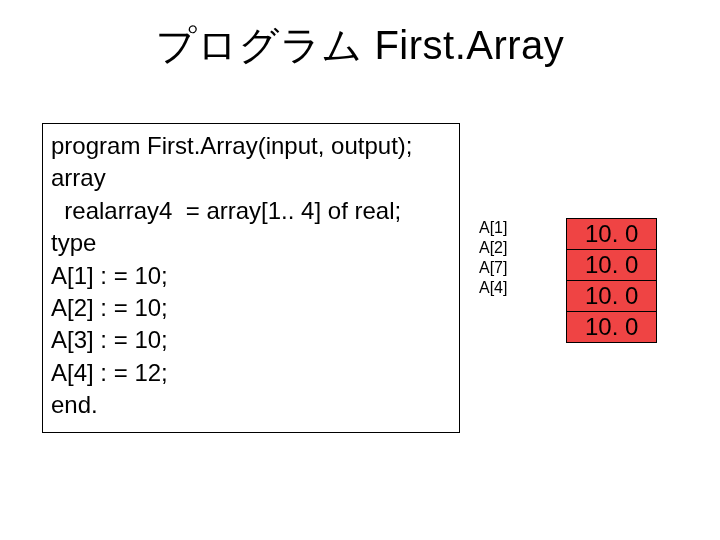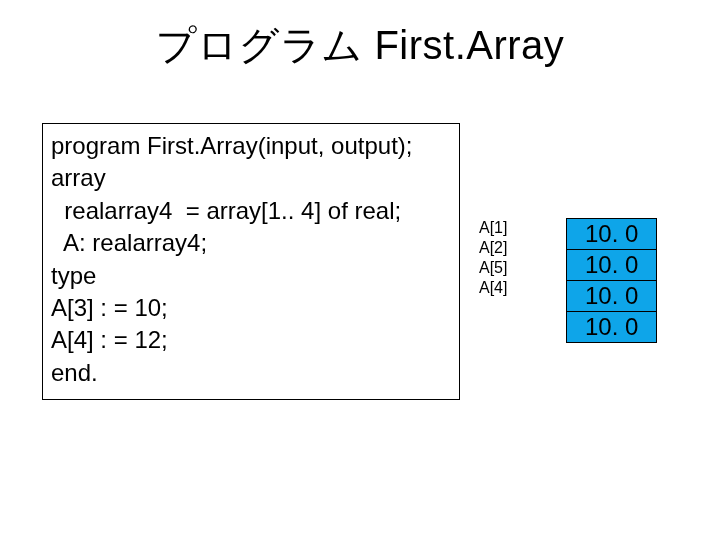--- a/index.html
+++ b/index.html
@@ -51,50 +51,51 @@
     line-height: 1.25;
   }
   .array-table {
     position: absolute;
     left: 566px;
     top: 218px;
     border-collapse: collapse;
   }
   .array-table td {
     border: 1px solid #000000;
-    background: #0ea5e9;
+    background: #ef4444;
     font-size: 24px;
     text-align: center;
     padding: 0 18px;
     height: 30px;
     line-height: 30px;
   }
 </style>
 </head>
 <body>
 
 <div class="slide">
 
   <div class="title">プログラム First.Array</div>
 
   <div class="code-box">
     <div class="code-line">program First.Array(input, output);</div>
     <div class="code-line">array</div>
     <div class="code-line">  realarray4  = array[1.. 4] of real;</div>
-    <div class="code-line">  A: realarray4;</div>
     <div class="code-line">type</div>
+    <div class="code-line">A[1] : = 10;</div>
+    <div class="code-line">A[2] : = 10;</div>
     <div class="code-line">A[3] : = 10;</div>
     <div class="code-line">A[4] : = 12;</div>
     <div class="code-line">end.</div>
   </div>
 
   <div class="array-labels">
     <div>A[1]</div>
     <div>A[2]</div>
-    <div>A[5]</div>
+    <div>A[7]</div>
     <div>A[4]</div>
   </div>
 
   <table class="array-table">
     <tbody>
         <tr>
       <td>10. 0</td>
     </tr>
     <tr>
       <td>10. 0</td>

